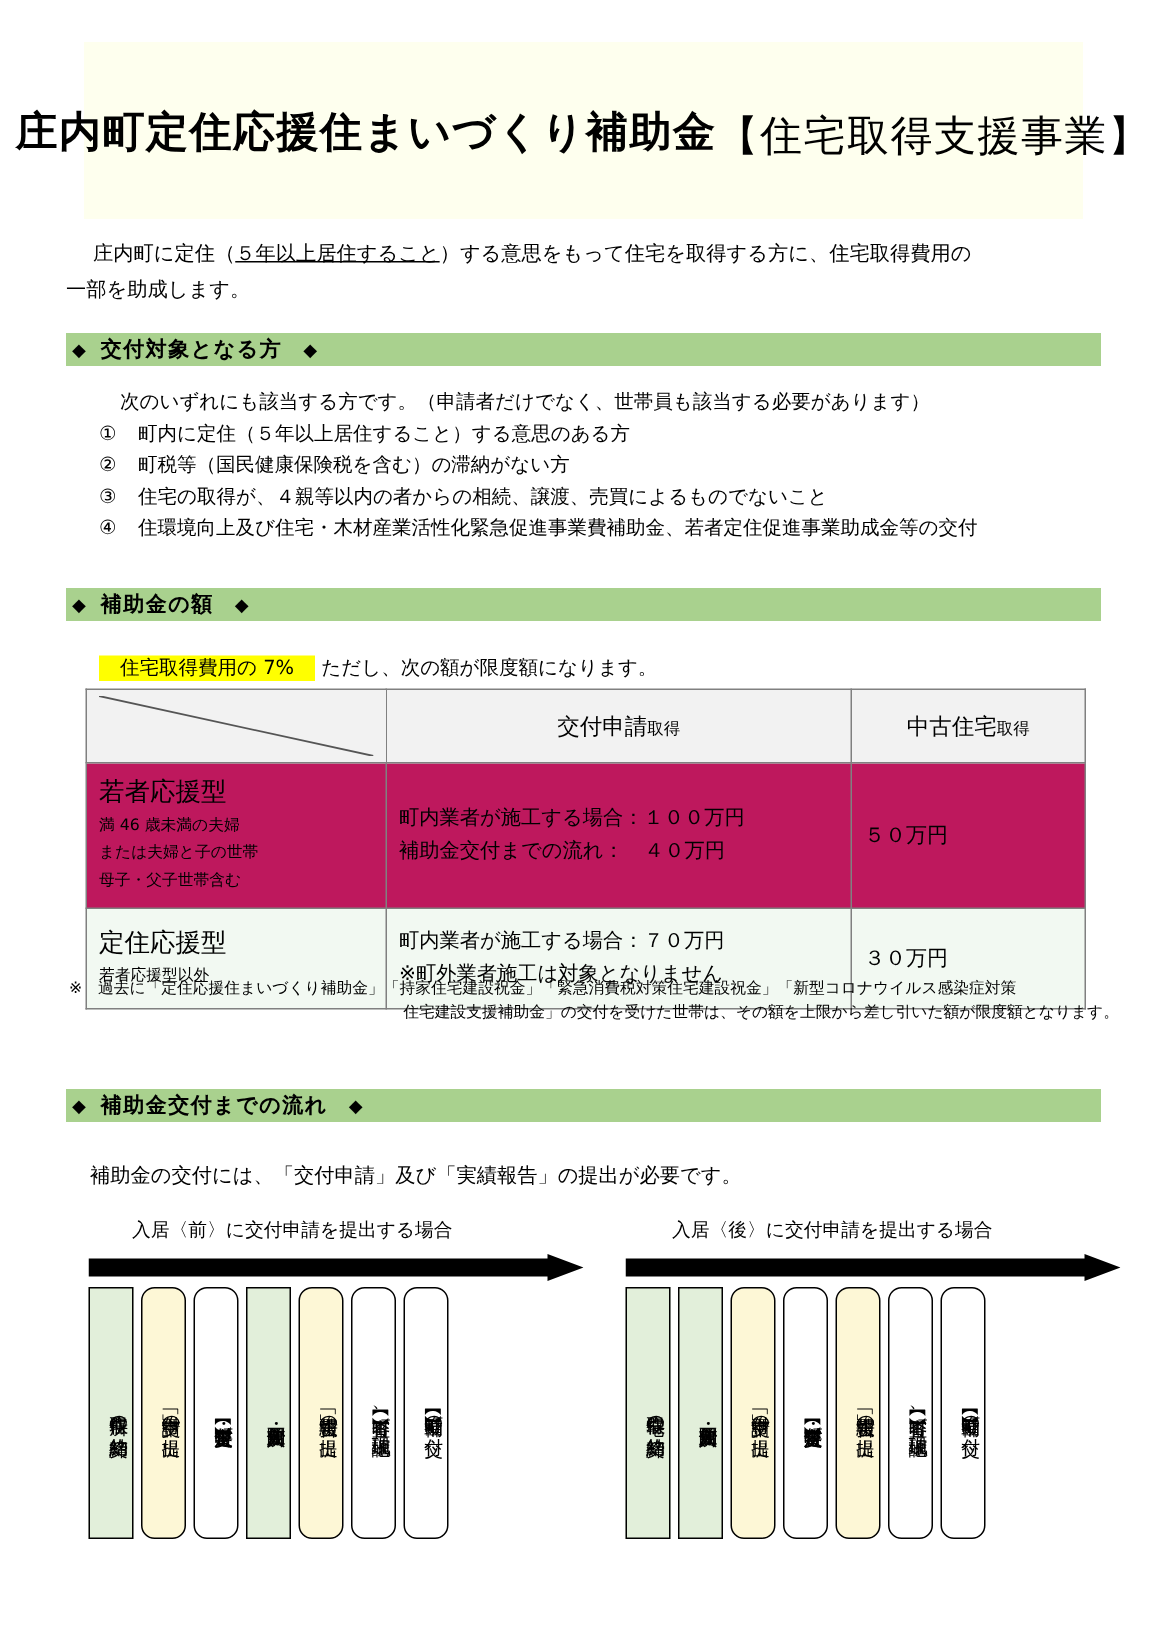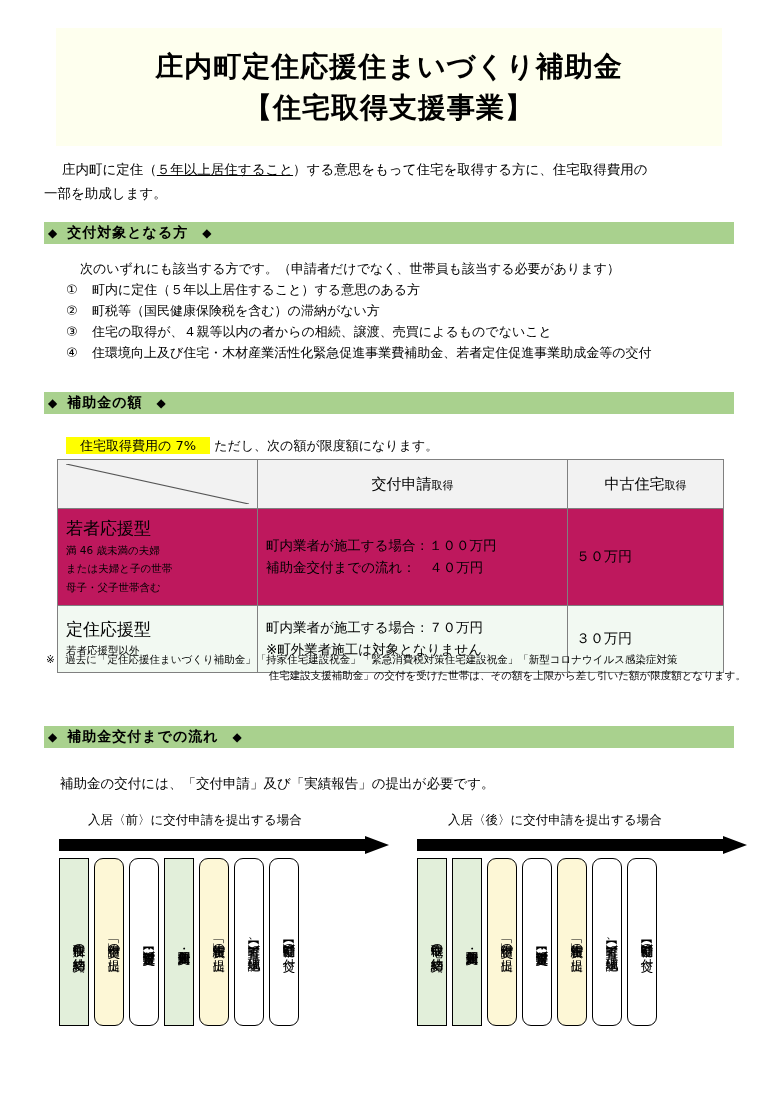--- a/index.html
+++ b/index.html
@@ -10,28 +10,28 @@
     color:#000;
     overflow:hidden;
     position:relative;
   }
   .page { position:relative; width:778px; height:1100px; }
 
   
   .title-banner{
     position:absolute; left:56px; top:28px; width:666px; height:118px;
     background:#feffee;
-    display:flex; flex-direction:column; align-items:center; justify-content:center;
+    display:flex; flex-direction:row; align-items:center; justify-content:center;
   }
   .title-line1{
     font-size:28px; font-weight:bold; letter-spacing:1px; line-height:1.25;
     white-space:nowrap;
   }
   .title-line2{
-    font-size:28px; font-weight:bold; letter-spacing:1px; line-height:1.25;
+    font-size:28px; font-weight:normal; letter-spacing:1px; line-height:1.25;
     margin-top:6px; white-space:nowrap;
   }
 
   
   .intro{
     position:absolute; left:44px; top:158px; width:700px;
     font-size:13.5px; line-height:1.75;
   }
   .intro .ind{ padding-left:18px; display:inline; }
   .u-line{ text-decoration:underline; }

